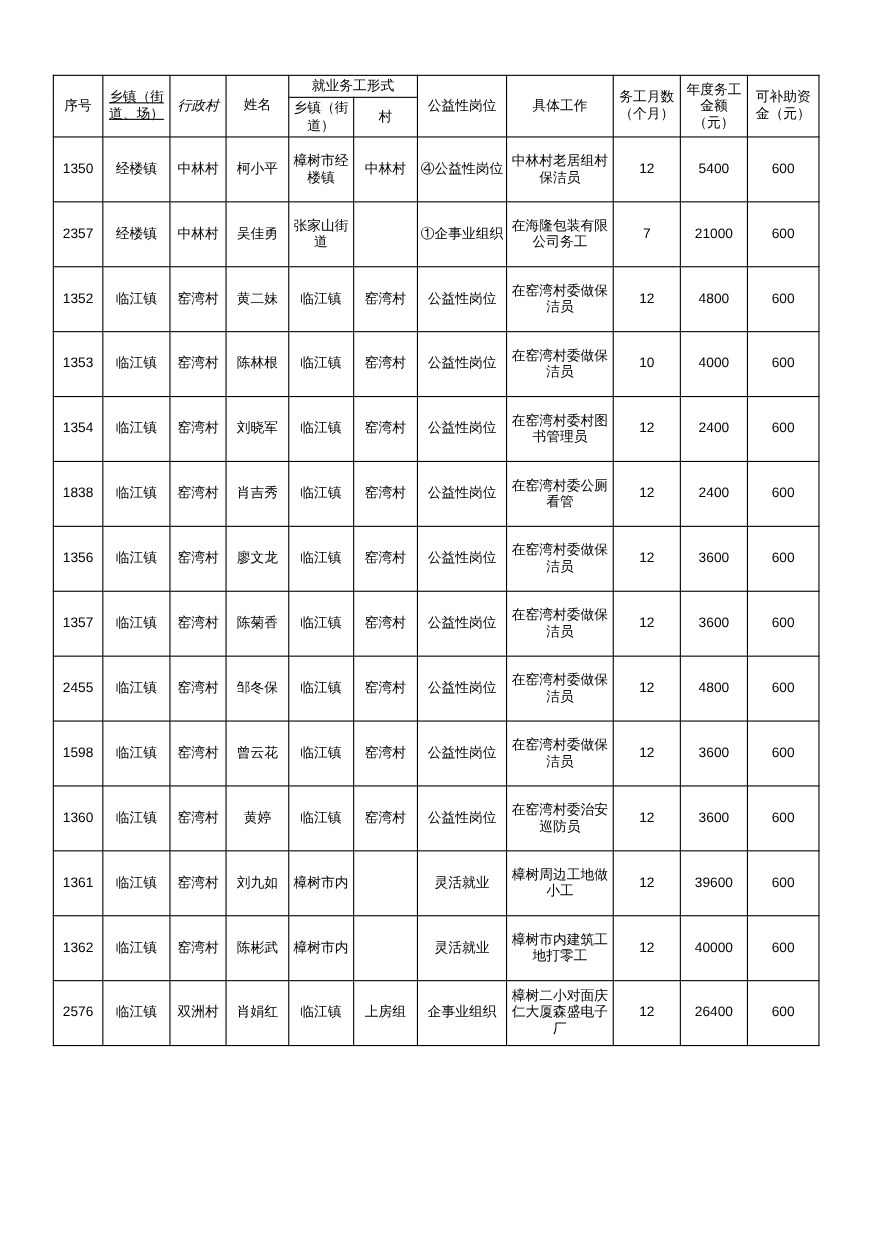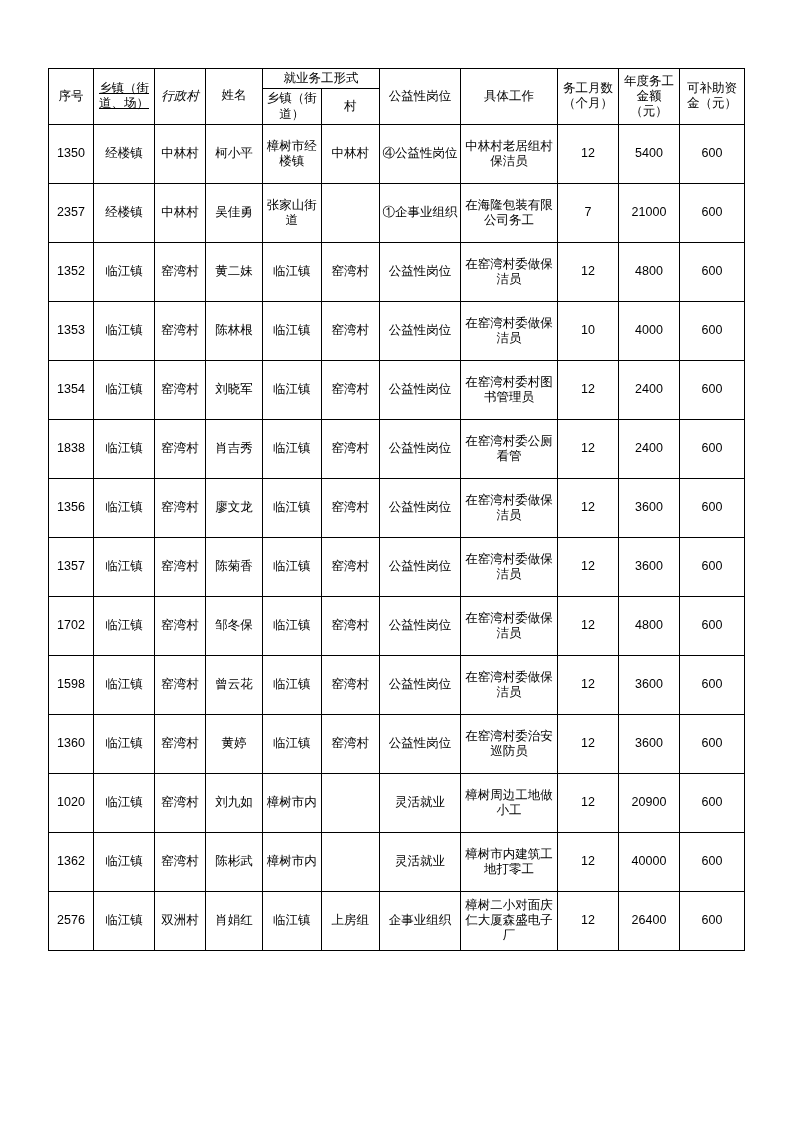--- a/index.html
+++ b/index.html
@@ -178,21 +178,21 @@
         <td>陈菊香</td>
         <td>临江镇</td>
         <td>窑湾村</td>
         <td>公益性岗位</td>
         <td>在窑湾村委做保洁员</td>
         <td class="num">12</td>
         <td class="num">3600</td>
         <td class="num">600</td>
       </tr>
       <tr>
-        <td class="num">1702</td>
+        <td class="num">2455</td>
         <td>临江镇</td>
         <td>窑湾村</td>
         <td>邹冬保</td>
         <td>临江镇</td>
         <td>窑湾村</td>
         <td>公益性岗位</td>
         <td>在窑湾村委做保洁员</td>
         <td class="num">12</td>
         <td class="num">4800</td>
         <td class="num">600</td>
@@ -217,30 +217,30 @@
         <td>黄婷</td>
         <td>临江镇</td>
         <td>窑湾村</td>
         <td>公益性岗位</td>
         <td>在窑湾村委治安巡防员</td>
         <td class="num">12</td>
         <td class="num">3600</td>
         <td class="num">600</td>
       </tr>
       <tr>
-        <td class="num">1020</td>
+        <td class="num">1361</td>
         <td>临江镇</td>
         <td>窑湾村</td>
         <td>刘九如</td>
         <td>樟树市内</td>
         <td></td>
         <td>灵活就业</td>
         <td>樟树周边工地做小工</td>
         <td class="num">12</td>
-        <td class="num">20900</td>
+        <td class="num">39600</td>
         <td class="num">600</td>
       </tr>
       <tr>
         <td class="num">1362</td>
         <td>临江镇</td>
         <td>窑湾村</td>
         <td>陈彬武</td>
         <td>樟树市内</td>
         <td></td>
         <td>灵活就业</td>

